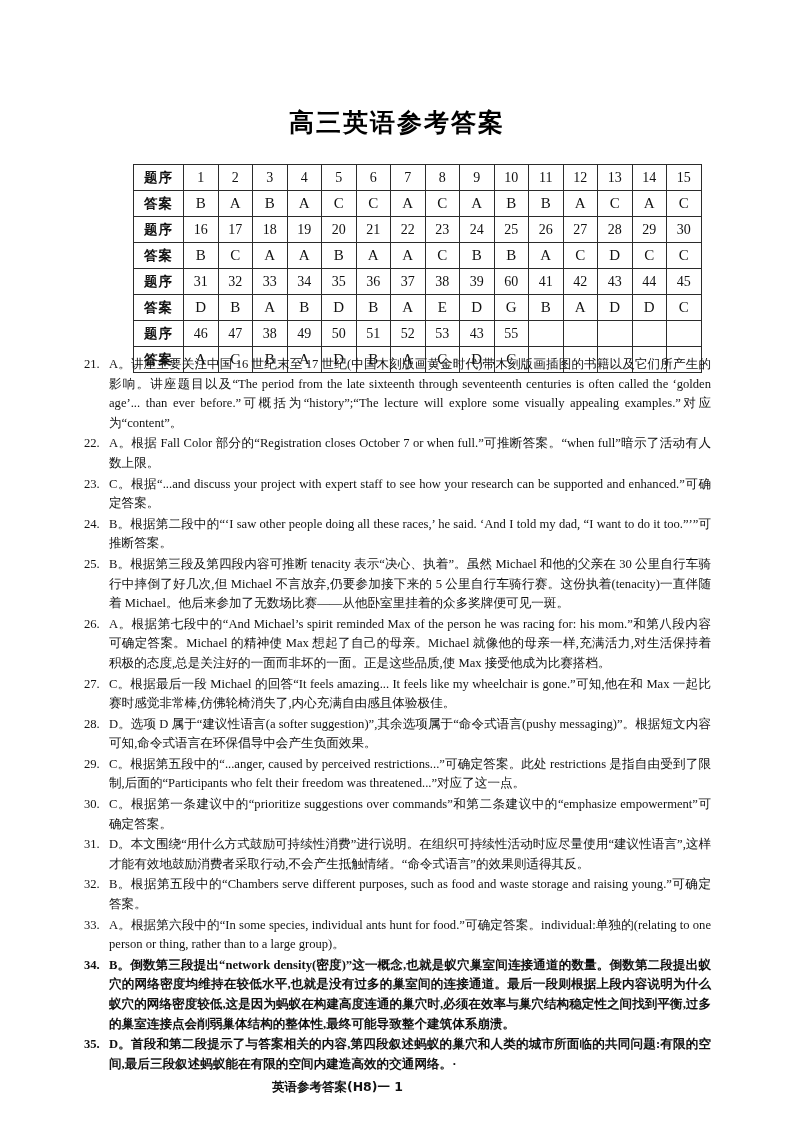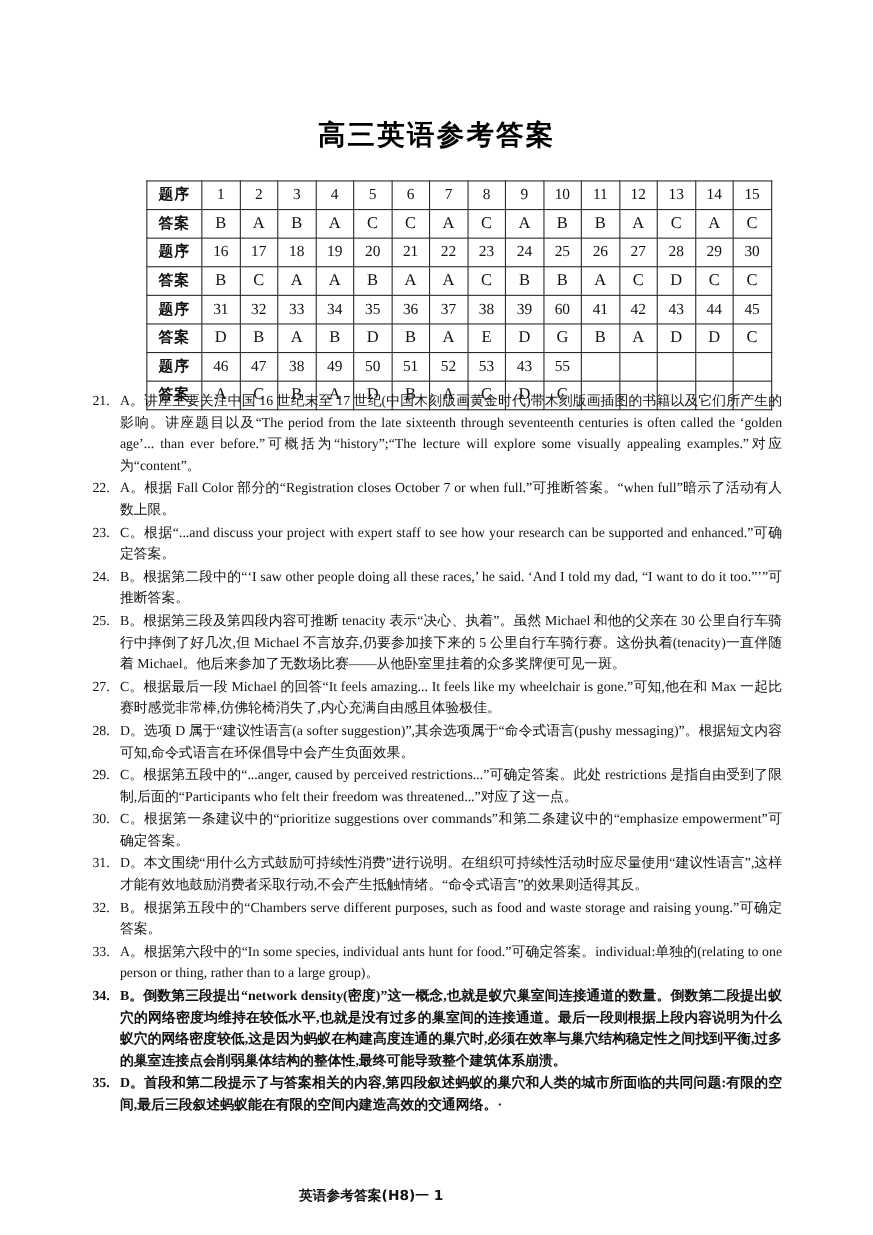--- a/index.html
+++ b/index.html
@@ -295,20 +295,21 @@
         </tbody>
     </table>
   </div>
 
   <div class="explanations" id="explanations-list">
       <div class="exp-item"><span class="exp-num">21.</span><span>A。讲座主要关注中国 16 世纪末至 17 世纪(中国木刻版画黄金时代)带木刻版画插图的书籍以及它们所产生的影响。讲座题目以及“The period from the late sixteenth through seventeenth centuries is often called the ‘golden age’... than ever before.”可概括为“history”;“The lecture will explore some visually appealing examples.”对应为“content”。</span></div>
       <div class="exp-item"><span class="exp-num">22.</span><span>A。根据 Fall Color 部分的“Registration closes October 7 or when full.”可推断答案。“when full”暗示了活动有人数上限。</span></div>
       <div class="exp-item"><span class="exp-num">23.</span><span>C。根据“...and discuss your project with expert staff to see how your research can be supported and enhanced.”可确定答案。</span></div>
       <div class="exp-item"><span class="exp-num">24.</span><span>B。根据第二段中的“‘I saw other people doing all these races,’ he said. ‘And I told my dad, “I want to do it too.”’”可推断答案。</span></div>
       <div class="exp-item"><span class="exp-num">25.</span><span>B。根据第三段及第四段内容可推断 tenacity 表示“决心、执着”。虽然 Michael 和他的父亲在 30 公里自行车骑行中摔倒了好几次,但 Michael 不言放弃,仍要参加接下来的 5 公里自行车骑行赛。这份执着(tenacity)一直伴随着 Michael。他后来参加了无数场比赛——从他卧室里挂着的众多奖牌便可见一斑。</span></div>
+      <div class="exp-item"><span class="exp-num">26.</span><span>A。根据第七段中的“And Michael’s spirit reminded Max of the person he was racing for: his mom.”和第八段内容可确定答案。Michael 的精神使 Max 想起了自己的母亲。Michael 就像他的母亲一样,充满活力,对生活保持着积极的态度,总是关注好的一面而非坏的一面。正是这些品质,使 Max 接受他成为比赛搭档。</span></div>
       <div class="exp-item"><span class="exp-num">27.</span><span>C。根据最后一段 Michael 的回答“It feels amazing... It feels like my wheelchair is gone.”可知,他在和 Max 一起比赛时感觉非常棒,仿佛轮椅消失了,内心充满自由感且体验极佳。</span></div>
       <div class="exp-item"><span class="exp-num">28.</span><span>D。选项 D 属于“建议性语言(a softer suggestion)”,其余选项属于“命令式语言(pushy messaging)”。根据短文内容可知,命令式语言在环保倡导中会产生负面效果。</span></div>
       <div class="exp-item"><span class="exp-num">29.</span><span>C。根据第五段中的“...anger, caused by perceived restrictions...”可确定答案。此处 restrictions 是指自由受到了限制,后面的“Participants who felt their freedom was threatened...”对应了这一点。</span></div>
       <div class="exp-item"><span class="exp-num">30.</span><span>C。根据第一条建议中的“prioritize suggestions over commands”和第二条建议中的“emphasize empowerment”可确定答案。</span></div>
       <div class="exp-item"><span class="exp-num">31.</span><span>D。本文围绕“用什么方式鼓励可持续性消费”进行说明。在组织可持续性活动时应尽量使用“建议性语言”,这样才能有效地鼓励消费者采取行动,不会产生抵触情绪。“命令式语言”的效果则适得其反。</span></div>
       <div class="exp-item"><span class="exp-num">32.</span><span>B。根据第五段中的“Chambers serve different purposes, such as food and waste storage and raising young.”可确定答案。</span></div>
       <div class="exp-item"><span class="exp-num">33.</span><span>A。根据第六段中的“In some species, individual ants hunt for food.”可确定答案。individual:单独的(relating to one person or thing, rather than to a large group)。</span></div>
       <div class="exp-item bold"><span class="exp-num">34.</span><span>B。倒数第三段提出“network density(密度)”这一概念,也就是蚁穴巢室间连接通道的数量。倒数第二段提出蚁穴的网络密度均维持在较低水平,也就是没有过多的巢室间的连接通道。最后一段则根据上段内容说明为什么蚁穴的网络密度较低,这是因为蚂蚁在构建高度连通的巢穴时,必须在效率与巢穴结构稳定性之间找到平衡,过多的巢室连接点会削弱巢体结构的整体性,最终可能导致整个建筑体系崩溃。</span></div>
       <div class="exp-item bold"><span class="exp-num">35.</span><span>D。首段和第二段提示了与答案相关的内容,第四段叙述蚂蚁的巢穴和人类的城市所面临的共同问题:有限的空间,最后三段叙述蚂蚁能在有限的空间内建造高效的交通网络。·</span></div>
     </div>

